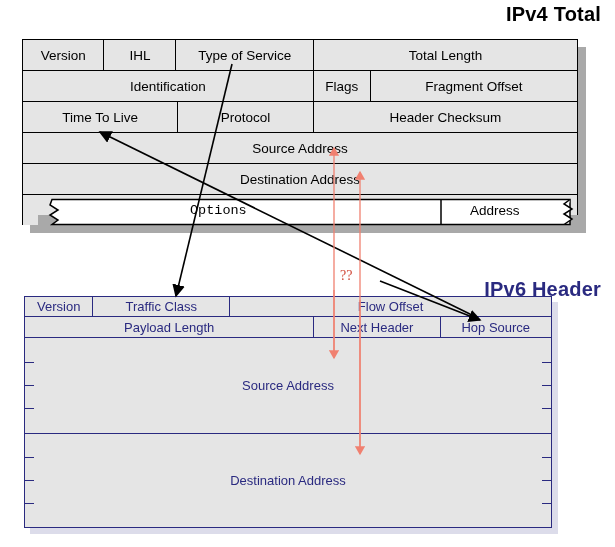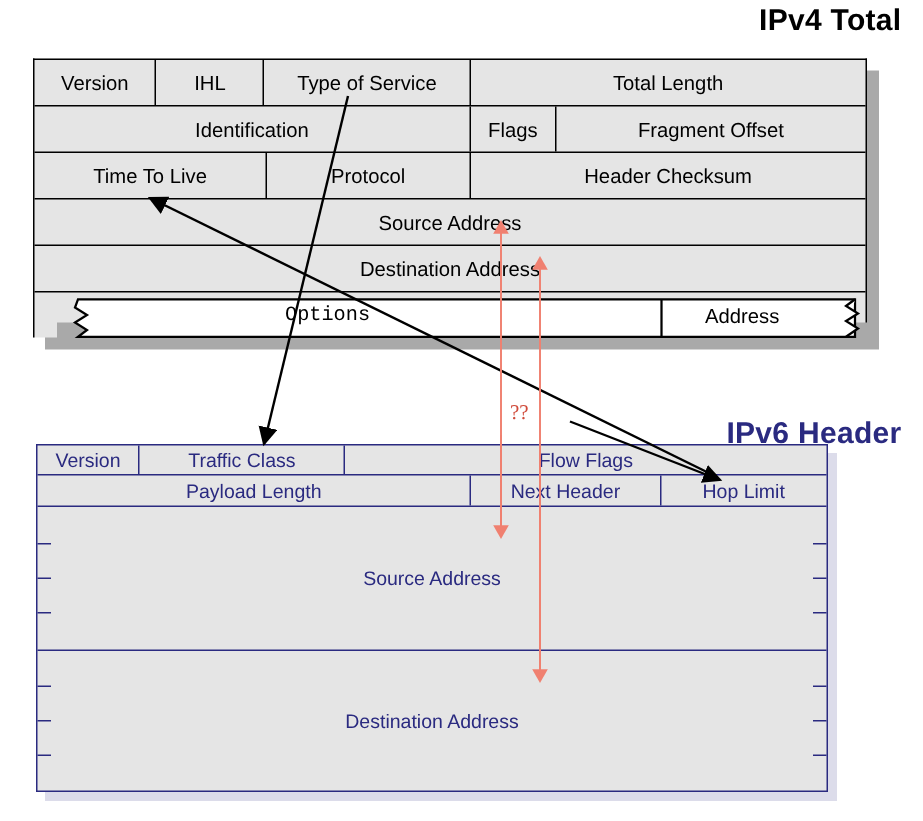--- a/index.html
+++ b/index.html
@@ -165,27 +165,27 @@
 
   <div id="ipv6-title" class="title">IPv6 Header</div>
 
   <div id="ipv6-shadow"></div>
 
   <div id="ipv6-table" class="tbl">
 
     <div class="v6row" style="top:0px;height:20px;">
       <div class="v6cell" style="width:13.0%">Version</div>
       <div class="v6cell" style="width:26.0%">Traffic Class</div>
-      <div class="v6cell last" style="width:61.0%">Flow Flags</div>
+      <div class="v6cell last" style="width:61.0%">Flow Offset</div>
     </div>
 
     <div class="v6row" style="top:20px;height:21px;justify-content:flex-end;">
       <div class="v6cell" style="width:55.0%">Payload Length</div>
       <div class="v6cell" style="width:24.0%">Next Header</div>
-      <div class="v6cell last" style="width:21.0%">Hop Limit</div>
+      <div class="v6cell last" style="width:21.0%">Hop Source</div>
     </div>
 
     <div class="v6big bordered" style="top:41px;height:96px;">Source Address</div>
 
     <div class="v6big" style="top:137px;height:93px;">Destination Address</div>
 
     <div class="tick" style="left:0px;top:65px;"></div>
     <div class="tick" style="left:0px;top:88px;"></div>
     <div class="tick" style="left:0px;top:111px;"></div>
 

